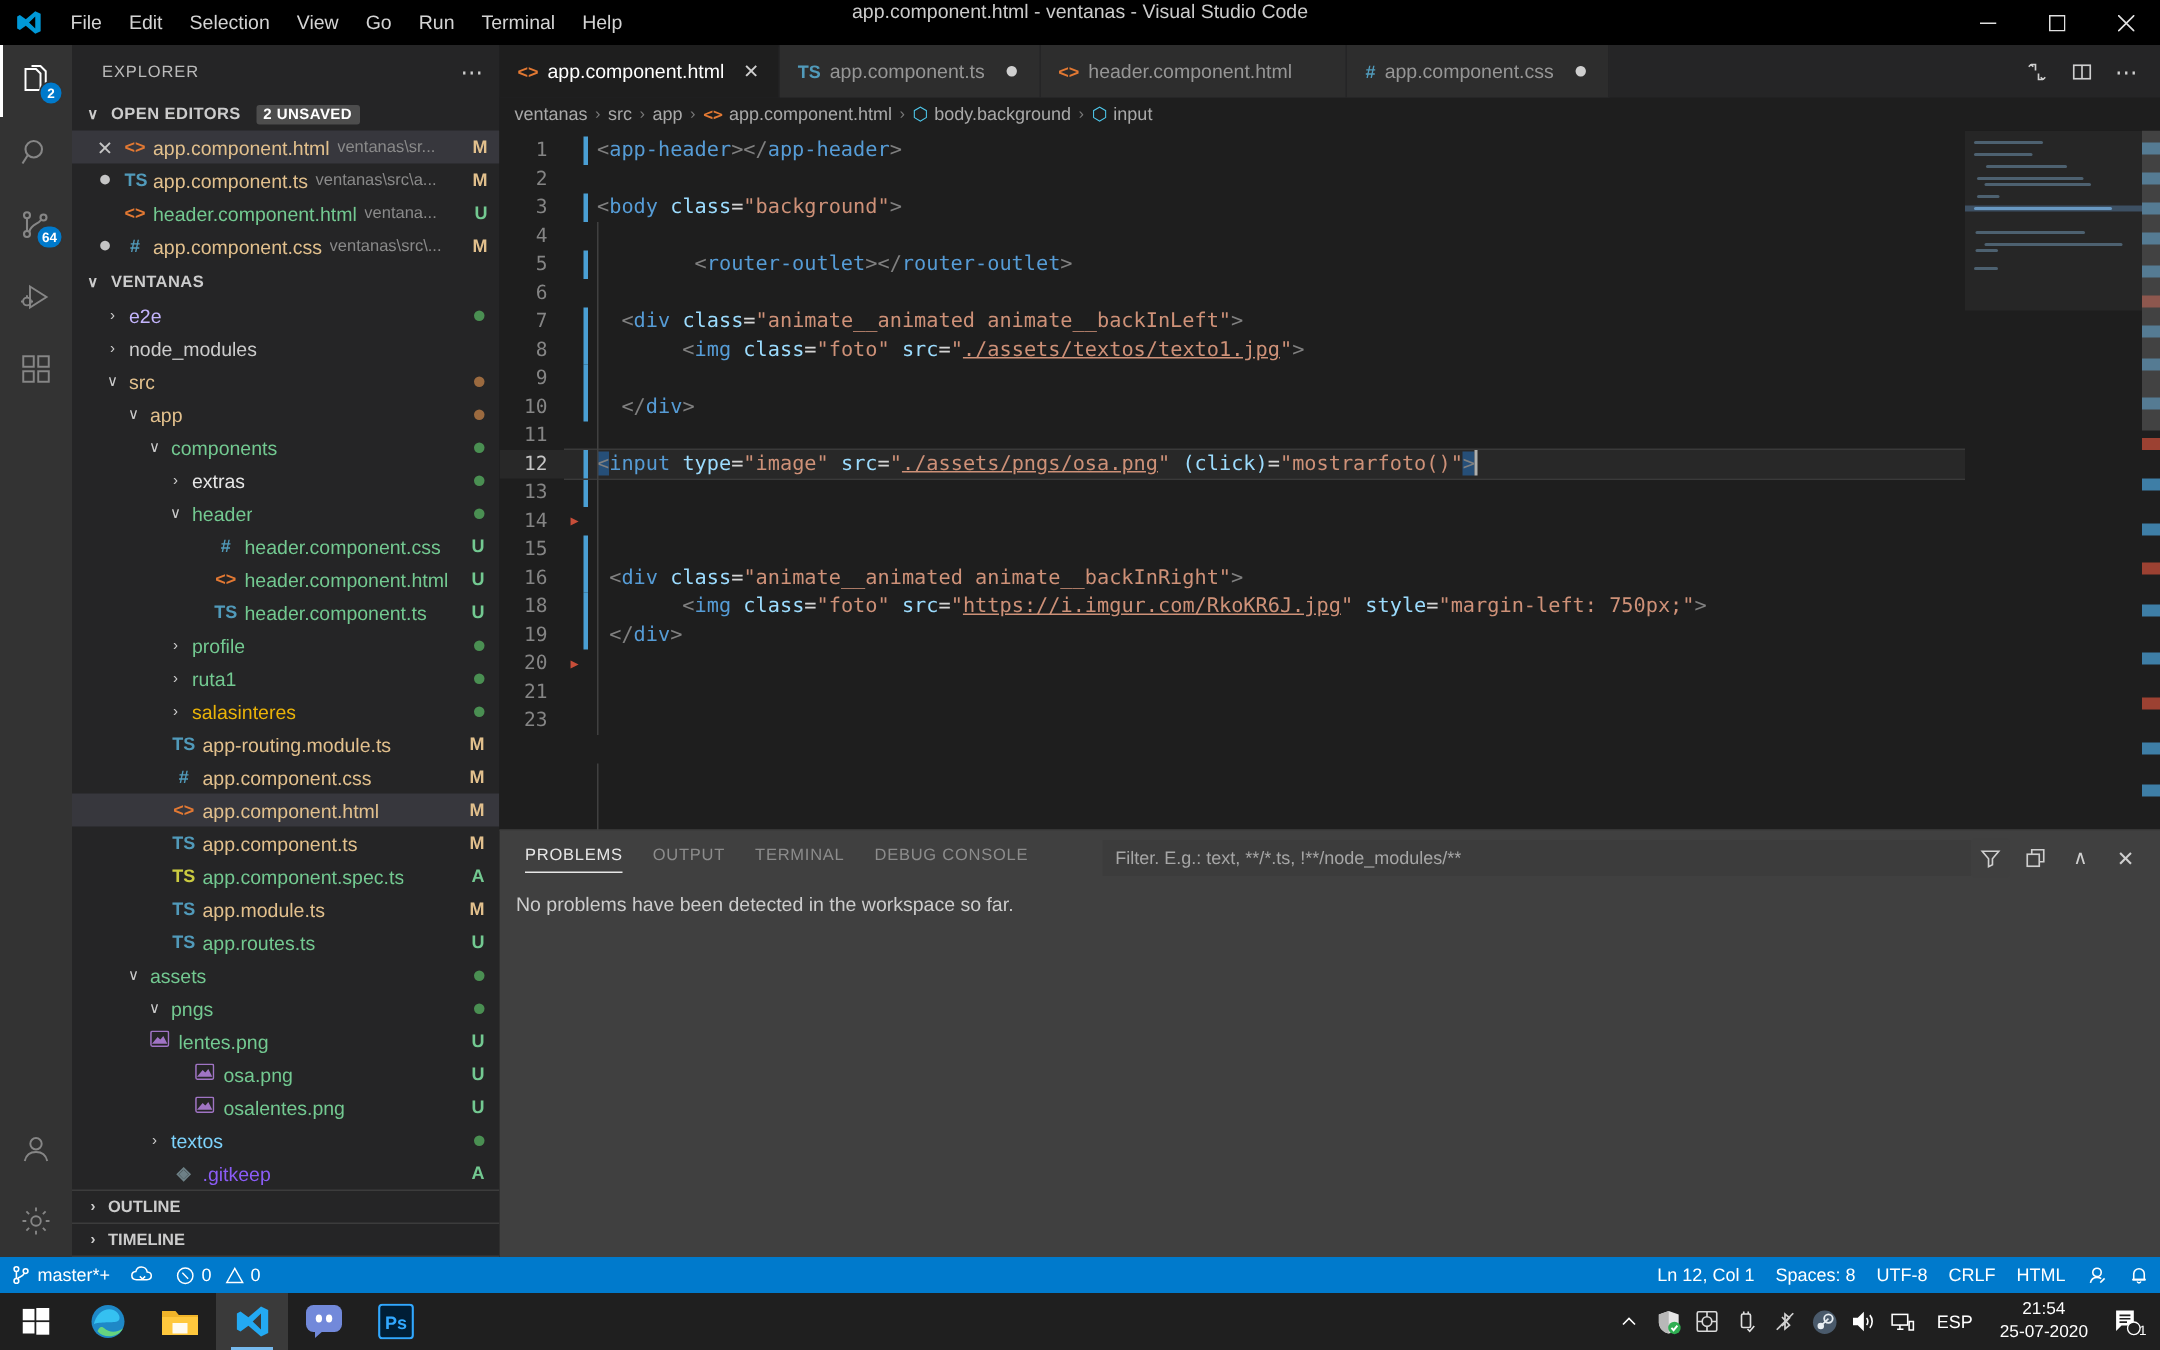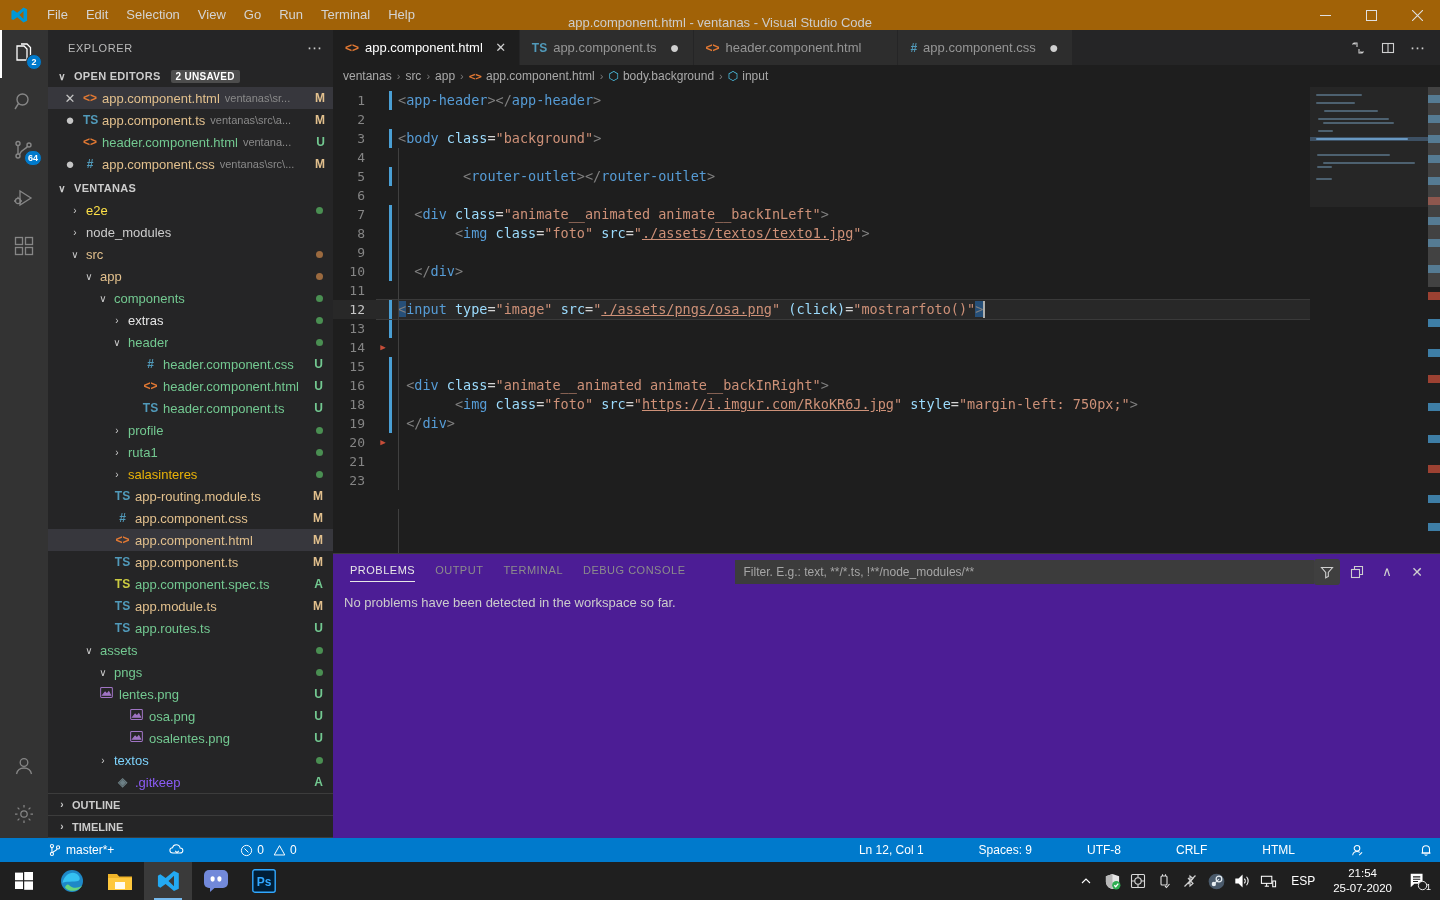--- a/index.html
+++ b/index.html
@@ -8,21 +8,21 @@
     background: #1e1e1e;
     font-family: "Liberation Sans", sans-serif;
     overflow: hidden;
     color: #ccc;
   }
   .app { position: relative; width: 1440px; height: 900px; }
 
   
   .titlebar {
     position: absolute; top: 0; left: 0; width: 1440px; height: 30px;
-    background: #a16207; display: flex; align-items: flex-end;
+    background: #000000; display: flex; align-items: flex-start;
     font-size: 12px; color: #cccccc;
   }
   .vscode-logo { width: 38px; height: 30px; display: flex; align-items: center; justify-content: center; }
   .menubar { display: flex; align-items: center; height: 30px; }
   .menu-item {
     padding: 0 9px; height: 30px; line-height: 30px; font-size: 13px;
     color: #d4d4d4; cursor: default;
   }
   .title-center {
     position: absolute; left: 0; right: 0; text-align: center;
@@ -197,21 +197,21 @@
   }
   .ov-mark { position: absolute; right: 0; width: 12px; height: 8px; }
 
   .vscroll {
     position: absolute; top: 0; right: 0; width: 12px; height: 200px; background: rgba(121,121,121,.4);
   }
 
   
   .panel {
     position: absolute; left: 333px; top: 553px; width: 1107px; height: 285px;
-    background: #4c1d95; border-top: 1px solid #3c3c3c;
+    background: #404040; border-top: 1px solid #3c3c3c;
   }
   .panel-head { height: 35px; display: flex; align-items: center; padding-left: 17px; }
   .ptab {
     font-size: 11px; letter-spacing: .5px; text-transform: uppercase; color: #8c8c8c;
     margin-right: 20px; padding: 2px 0 6px 0; cursor: pointer; position: relative;
   }
   .ptab.active { color: #e7e7e7; }
   .ptab.active::after {
     content: ""; position: absolute; left: 0; right: 0; bottom: 0; height: 1px; background: #e7e7e7;
   }
@@ -223,21 +223,21 @@
   .pact { width: 26px; height: 26px; display:flex; align-items:center; justify-content:center; cursor:pointer; }
   .pact.on { background: #3f3f3f; border-radius: 3px; }
   .panel-body { padding: 6px 0 0 11px; font-size: 13px; color: #cccccc; }
 
   
   .statusbar {
     position: absolute; left: 0; top: 838px; width: 1440px; height: 24px;
     background: #007acc; color: #ffffff; display: flex; align-items: center;
     font-size: 12px;
   }
-  .sb-item { display: flex; align-items: center; gap: 4px; padding: 0 7px; height: 24px; cursor: pointer; margin-left: 41px; }
+  .sb-item { display: flex; align-items: center; gap: 4px; padding: 0 7px; height: 24px; cursor: pointer; }
   .sb-right { margin-left: auto; display: flex; align-items: center; }
 
   
   .taskbar {
     position: absolute; left: 0; top: 862px; width: 1440px; height: 38px;
     background: #1f1f1f; display: flex; align-items: center;
   }
   .tb-btn { width: 48px; height: 38px; display: flex; align-items: center; justify-content: center; cursor: pointer; position: relative; }
   .tb-btn.active { background: #3a3a3a; }
   .tb-btn.active::after {
@@ -387,21 +387,21 @@
         </div>
       </div>
 
     <div class="section-title" style="margin-top:2px;">
       <span class="chev">∨</span>
       <span>VENTANAS</span>
     </div>
     <div class="tree" id="file-tree">
         <div class="tree-row" style="padding-left: 20px;">
           <span class="t-chev">›</span>
-          <span class="t-label" style="color:#fde047">e2e</span>
+          <span class="t-label" style="color:#c4b5fd">e2e</span>
           <span class="t-dot" style="background:#4a8f52"></span>
         </div>
         <div class="tree-row" style="padding-left: 20px;">
           <span class="t-chev">›</span>
           <span class="t-label" style="color:#cccccc">node_modules</span>
         </div>
         <div class="tree-row" style="padding-left: 20px;">
           <span class="t-chev">∨</span>
           <span class="t-label" style="color:#e2c08d">src</span>
           <span class="t-dot" style="background:#9b6a3f"></span>
@@ -782,21 +782,21 @@
           <path d="M5.6 5.6 L10.4 10.4"></path>
       </svg>
       <span>0</span>
       <svg width="13" height="13" viewBox="0 0 16 16" fill="none" stroke="#fff" stroke-width="1.2" style="margin-left:5px;">
         <path d="M8 2 L14.5 13.5 H1.5 Z"></path>
       </svg>
       <span>0</span>
     </div>
     <div class="sb-right">
       <div class="sb-item">Ln 12, Col 1</div>
-      <div class="sb-item">Spaces: 9</div>
+      <div class="sb-item">Spaces: 8</div>
       <div class="sb-item">UTF-8</div>
       <div class="sb-item">CRLF</div>
       <div class="sb-item">HTML</div>
       <div class="sb-item">
         <svg width="14" height="14" viewBox="0 0 16 16" fill="none" stroke="#fff" stroke-width="1.2">
           <circle cx="8" cy="6" r="3.2"></circle>
             <path d="M3 14 C3.6 11 5.6 9.8 8 9.8 C9.2 9.8 10.3 10.1 11.2 10.7"></path>
             <path d="M10.5 13.8 L13.8 10.6"></path>
         </svg>
       </div>

